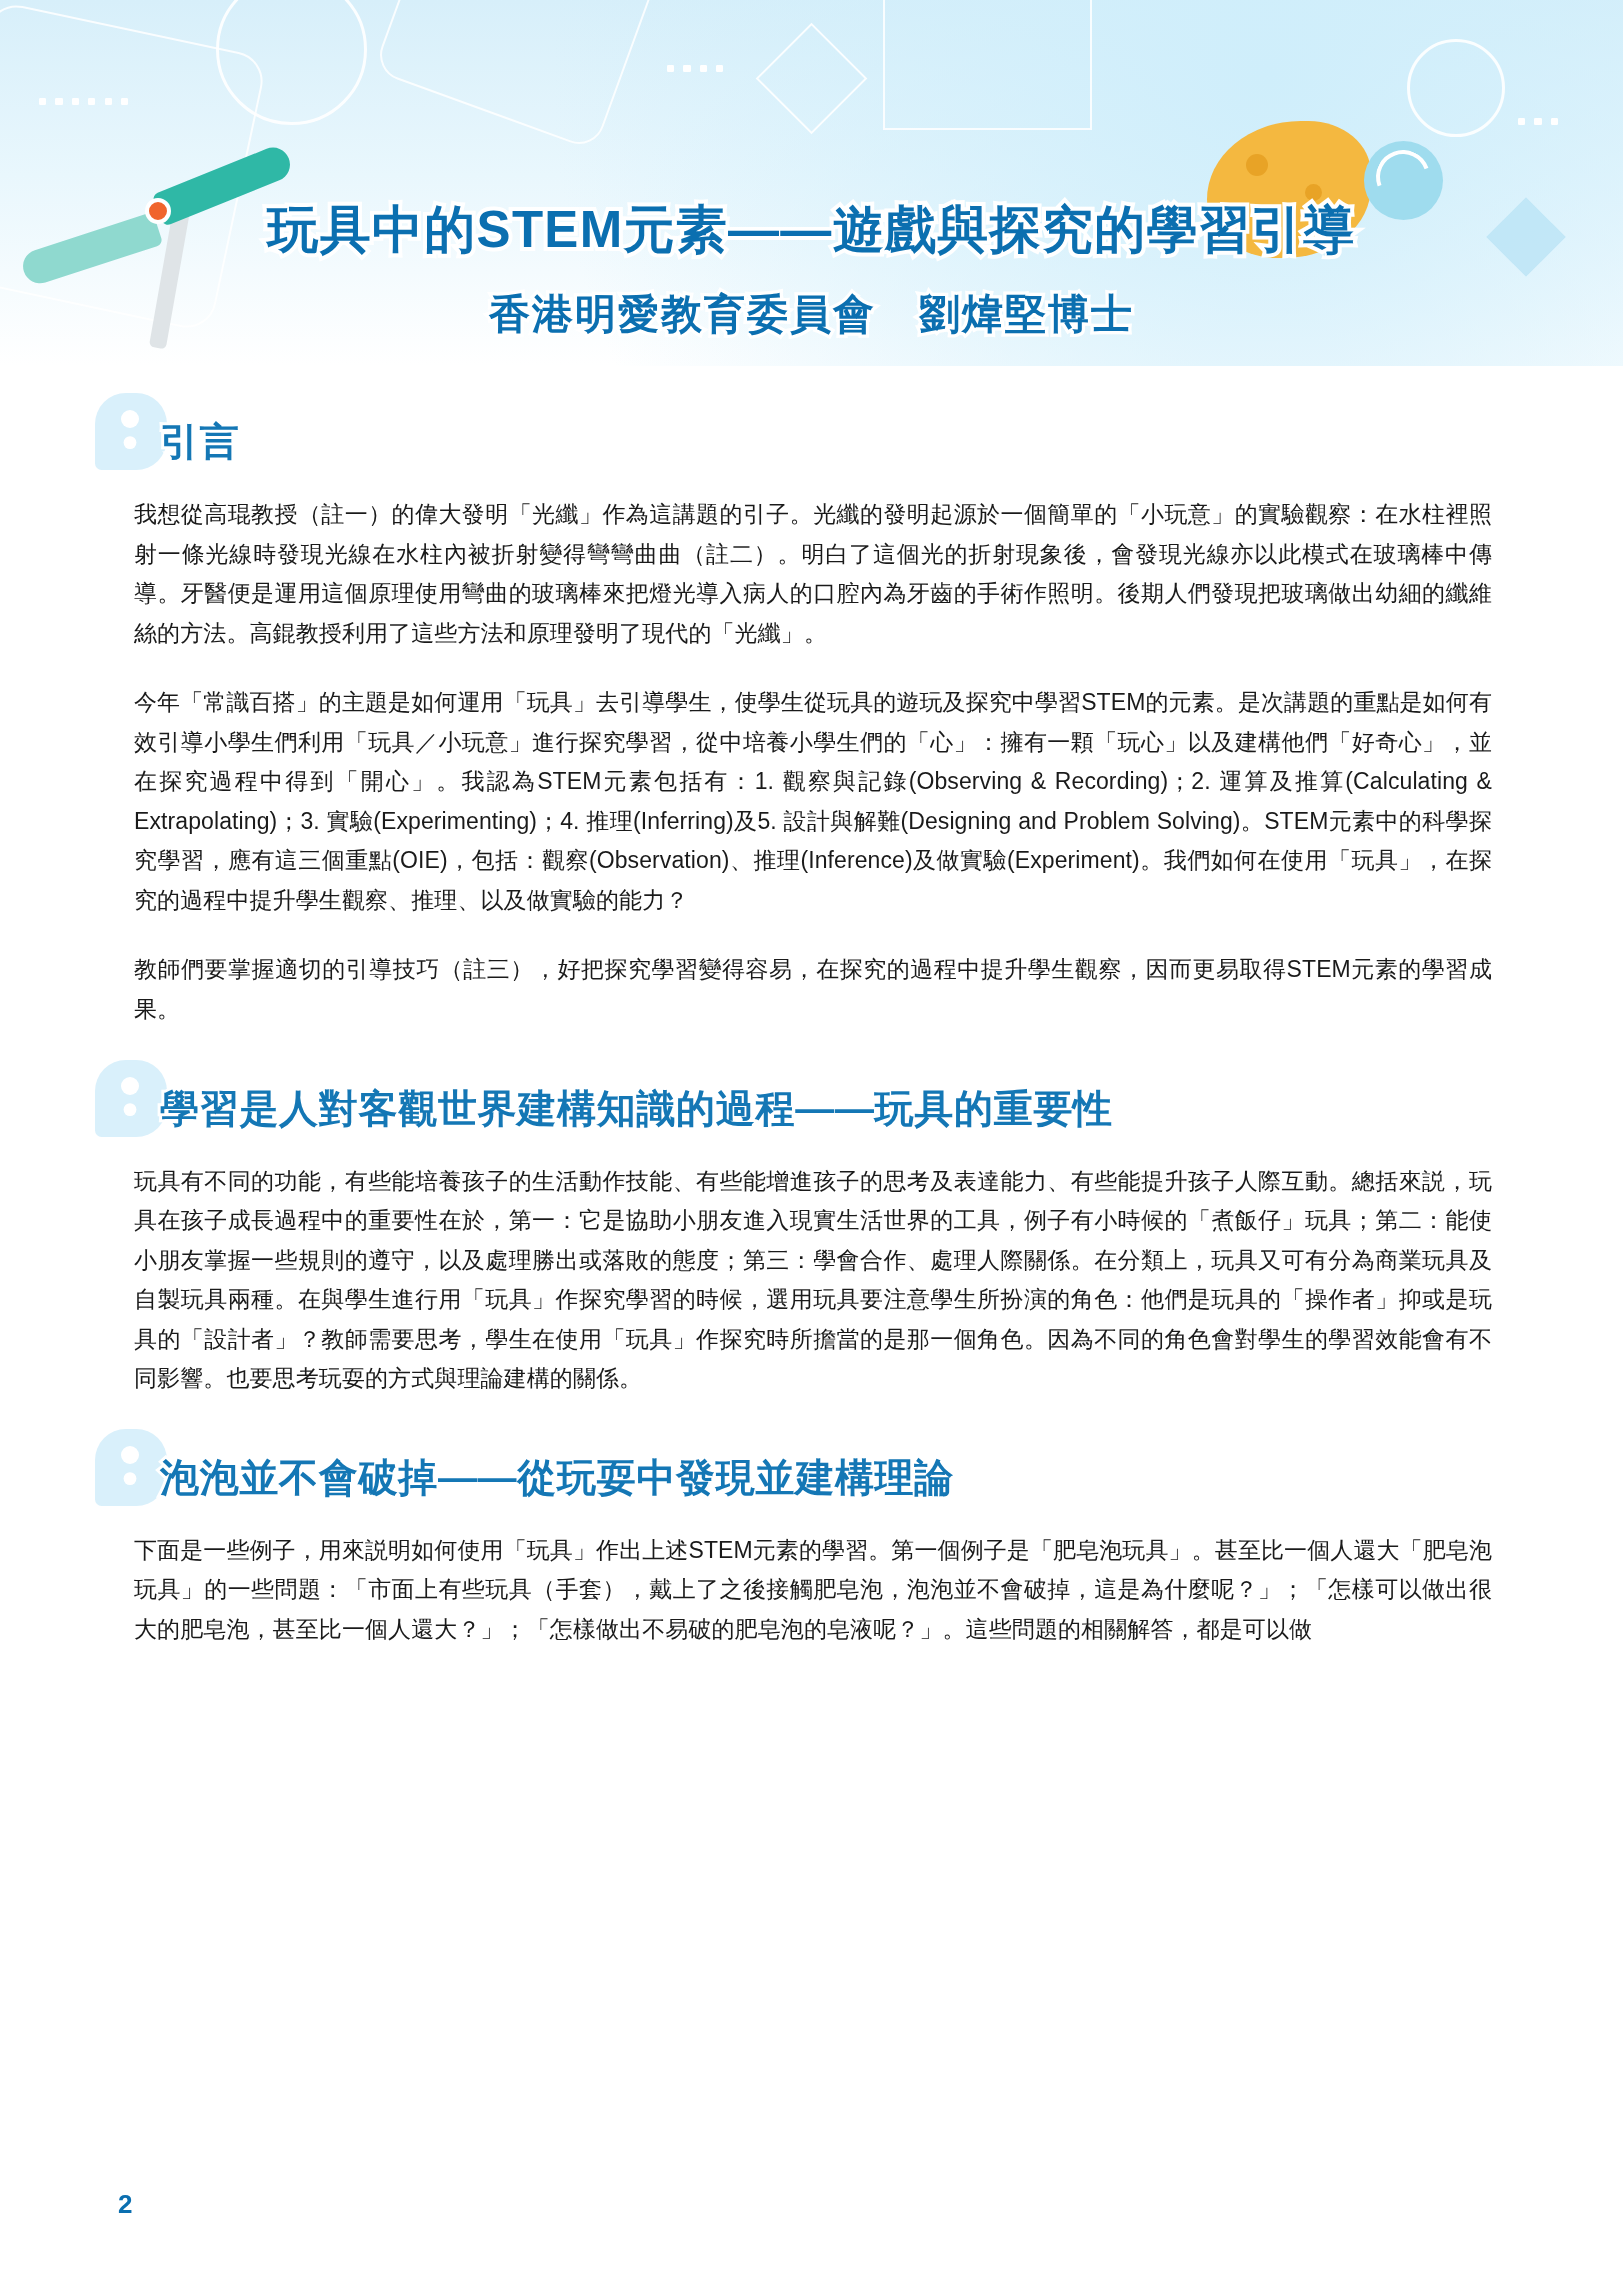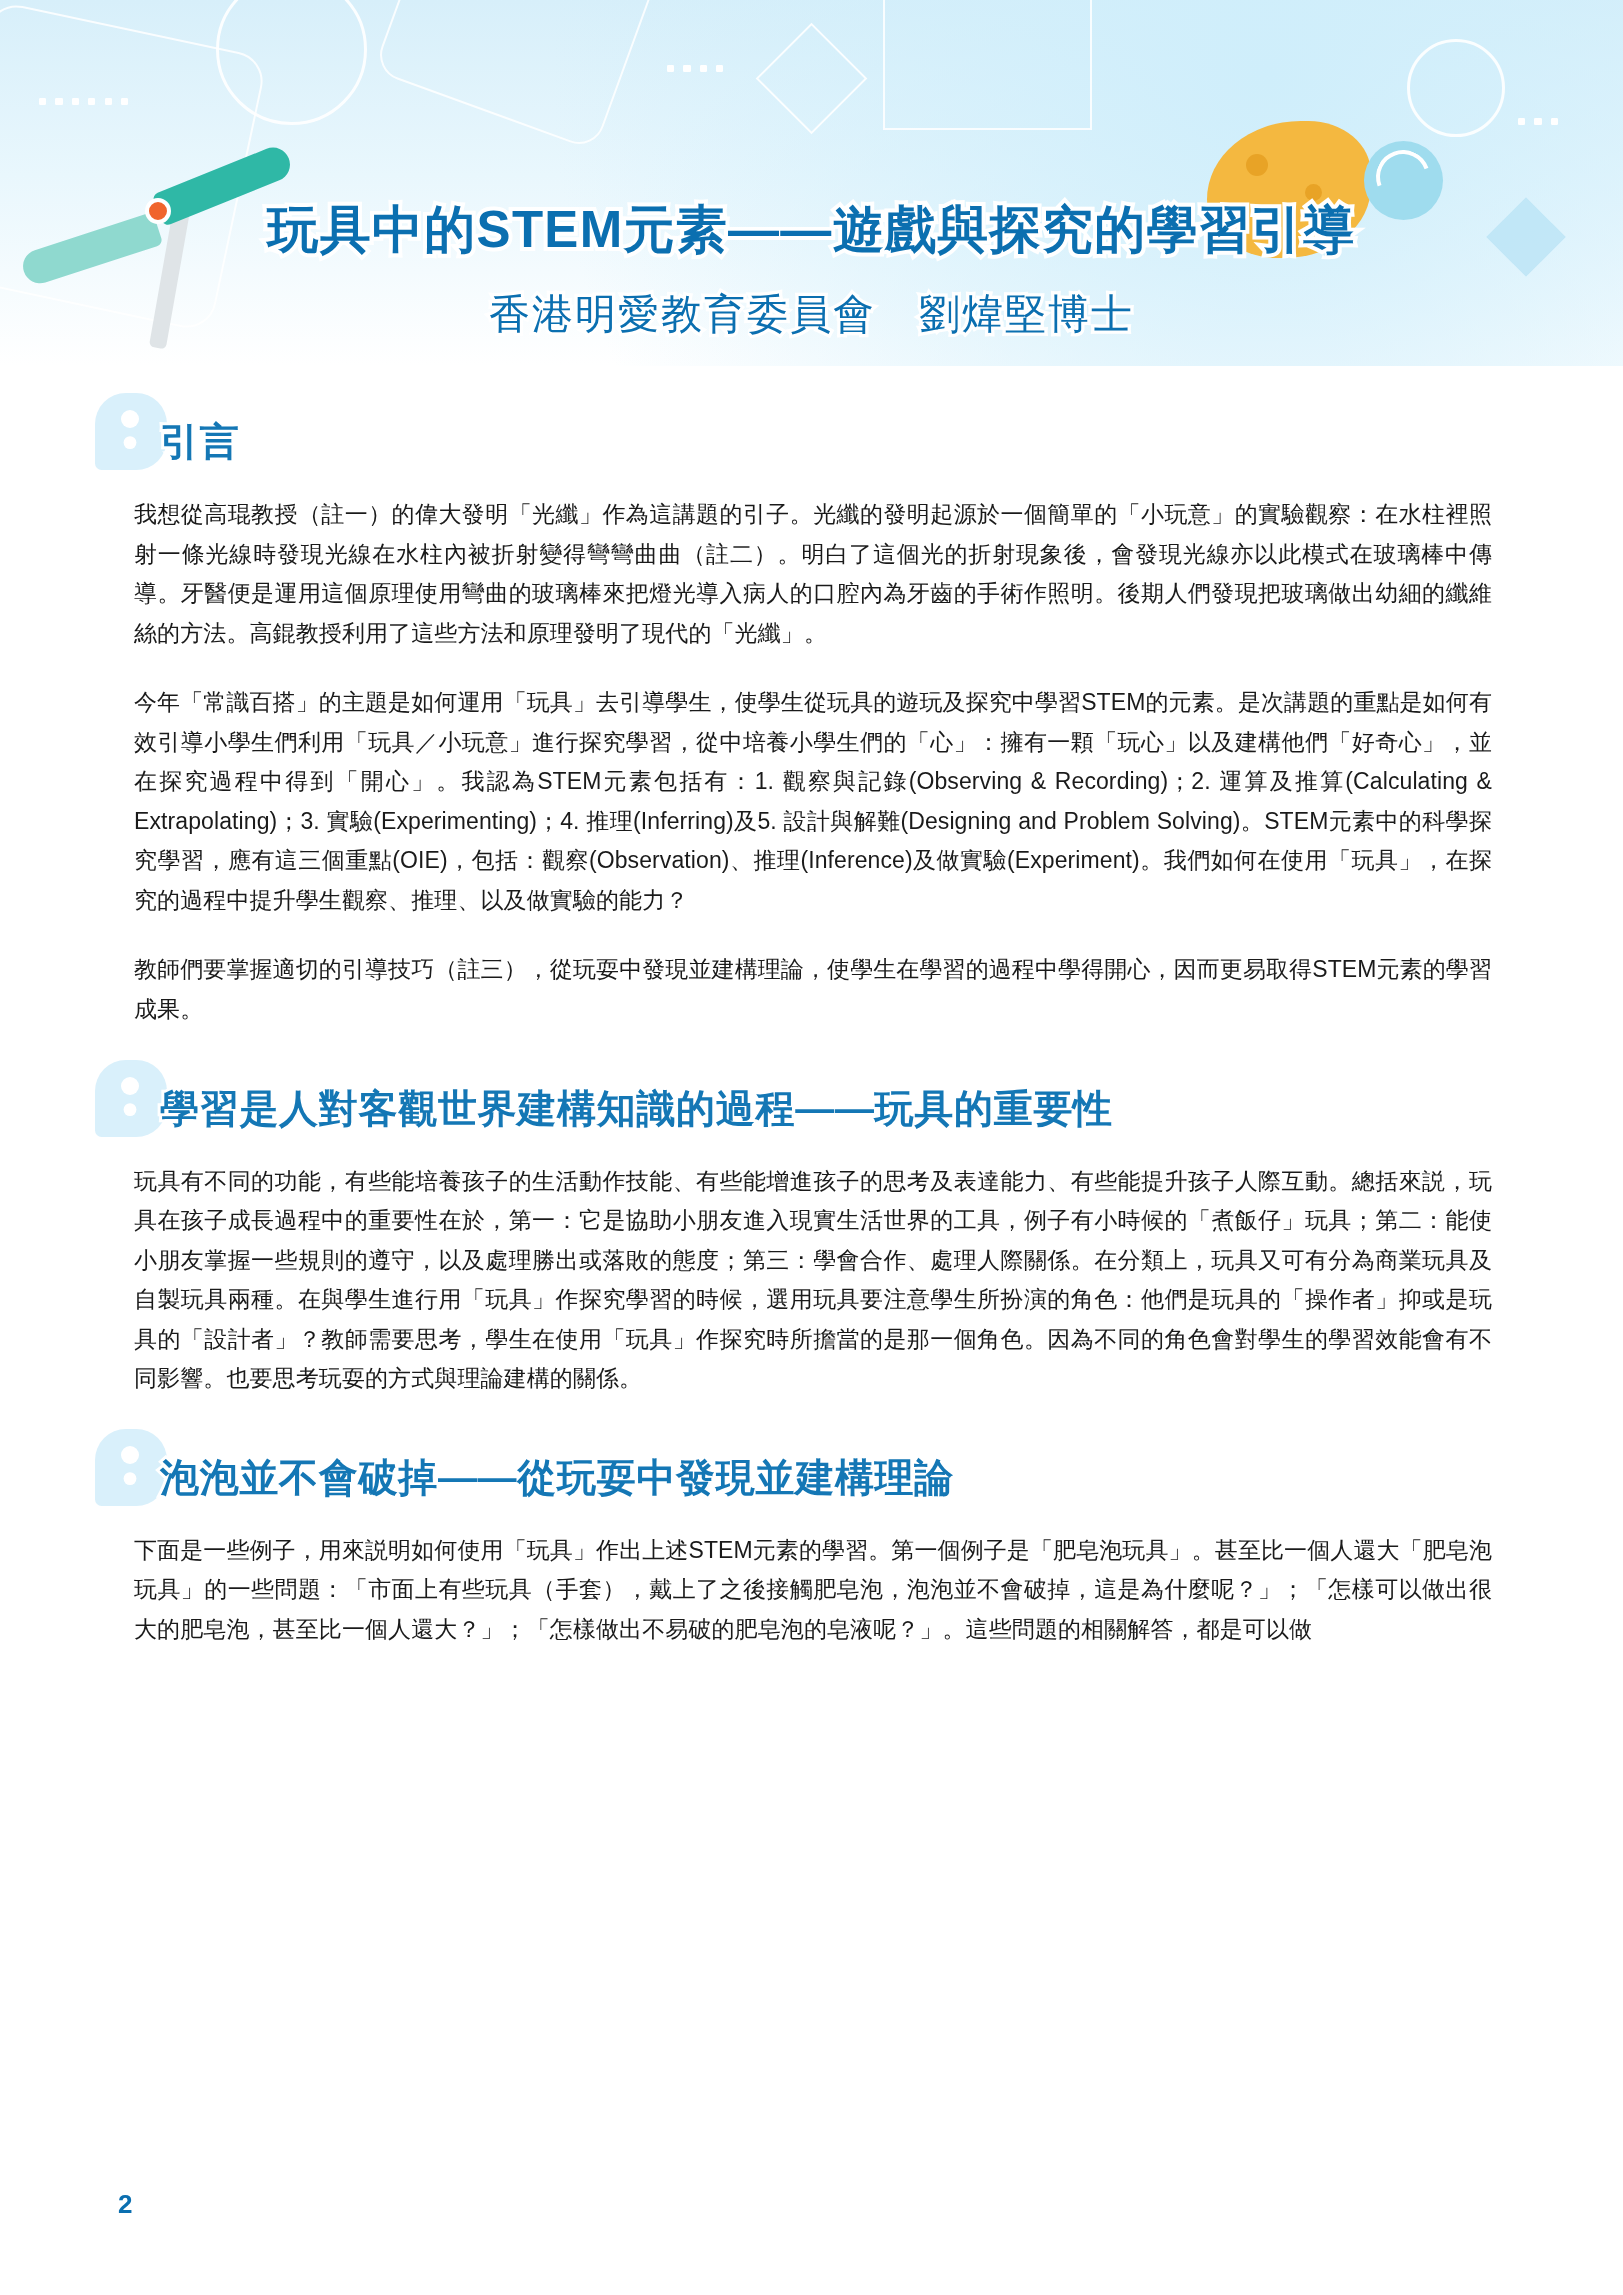--- a/index.html
+++ b/index.html
@@ -122,21 +122,21 @@
     letter-spacing: 1.3px;
     color: #0b6fb0;
     -webkit-text-stroke: 7.9px #ffffff;
     paint-order: stroke fill;
     display: inline-block;
     text-align: center;
   }
   .sub-title {
     margin-top: 22px;
     font-size: 41px;
-    font-weight: normal;
+    font-weight: bold;
     letter-spacing: 2px;
     color: #0b6fb0;
     -webkit-text-stroke: 6.5px #ffffff;
     paint-order: stroke fill;
   }
 
   
   .content {
     position: absolute;
     top: 393px;
@@ -250,21 +250,21 @@
 </div>
 
 <div class="content">
 
   <div class="sect">
     <span class="bubble"></span>
     <span class="stext">引言</span>
   </div>
   <p class="para">我想從高琨教授（註一）的偉大發明「光纖」作為這講題的引子。光纖的發明起源於一個簡單的「小玩意」的實驗觀察：在水柱裡照射一條光線時發現光線在水柱內被折射變得彎彎曲曲（註二）。明白了這個光的折射現象後，會發現光線亦以此模式在玻璃棒中傳導。牙醫便是運用這個原理使用彎曲的玻璃棒來把燈光導入病人的口腔內為牙齒的手術作照明。後期人們發現把玻璃做出幼細的纖維絲的方法。高錕教授利用了這些方法和原理發明了現代的「光纖」。</p>
   <p class="para">今年「常識百搭」的主題是如何運用「玩具」去引導學生，使學生從玩具的遊玩及探究中學習STEM的元素。是次講題的重點是如何有效引導小學生們利用「玩具／小玩意」進行探究學習，從中培養小學生們的「心」：擁有一顆「玩心」以及建構他們「好奇心」，並在探究過程中得到「開心」。我認為STEM元素包括有：1. 觀察與記錄(Observing &amp; Recording)；2. 運算及推算(Calculating &amp; Extrapolating)；3. 實驗(Experimenting)；4. 推理(Inferring)及5. 設計與解難(Designing and Problem Solving)。STEM元素中的科學探究學習，應有這三個重點(OIE)，包括：觀察(Observation)、推理(Inference)及做實驗(Experiment)。我們如何在使用「玩具」，在探究的過程中提升學生觀察、推理、以及做實驗的能力？</p>
-  <p class="para">教師們要掌握適切的引導技巧（註三），從玩耍中發現並建構理論，使學生在學習的過程中學得開心，因而更易取得STEM元素的學習成果。</p>
+  <p class="para">教師們要掌握適切的引導技巧（註三），好把探究學習變得容易，在探究的過程中提升學生觀察，因而更易取得STEM元素的學習成果。</p>
 
   <div class="sect">
     <span class="bubble"></span>
     <span class="stext">學習是人對客觀世界建構知識的過程——玩具的重要性</span>
   </div>
   <p class="para">玩具有不同的功能，有些能培養孩子的生活動作技能、有些能增進孩子的思考及表達能力、有些能提升孩子人際互動。總括來説，玩具在孩子成長過程中的重要性在於，第一：它是協助小朋友進入現實生活世界的工具，例子有小時候的「煮飯仔」玩具；第二：能使小朋友掌握一些規則的遵守，以及處理勝出或落敗的態度；第三：學會合作、處理人際關係。在分類上，玩具又可有分為商業玩具及自製玩具兩種。在與學生進行用「玩具」作探究學習的時候，選用玩具要注意學生所扮演的角色：他們是玩具的「操作者」抑或是玩具的「設計者」？教師需要思考，學生在使用「玩具」作探究時所擔當的是那一個角色。因為不同的角色會對學生的學習效能會有不同影響。也要思考玩耍的方式與理論建構的關係。</p>
 
   <div class="sect">
     <span class="bubble"></span>
     <span class="stext">泡泡並不會破掉——從玩耍中發現並建構理論</span>

